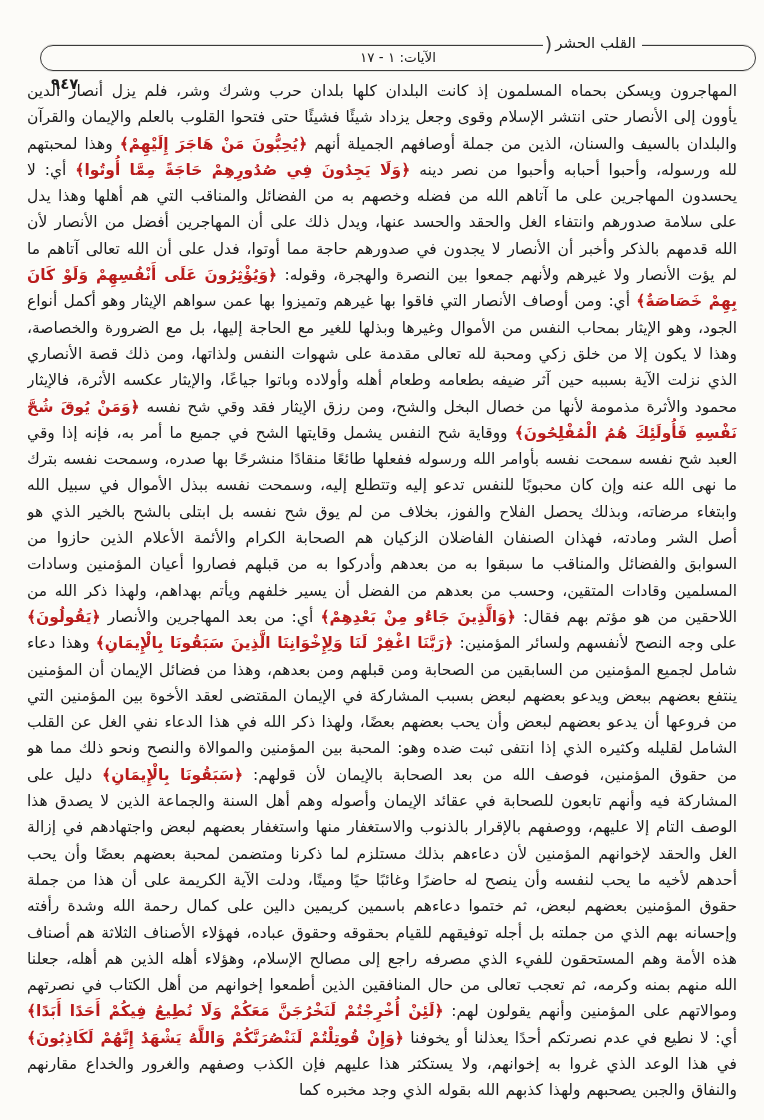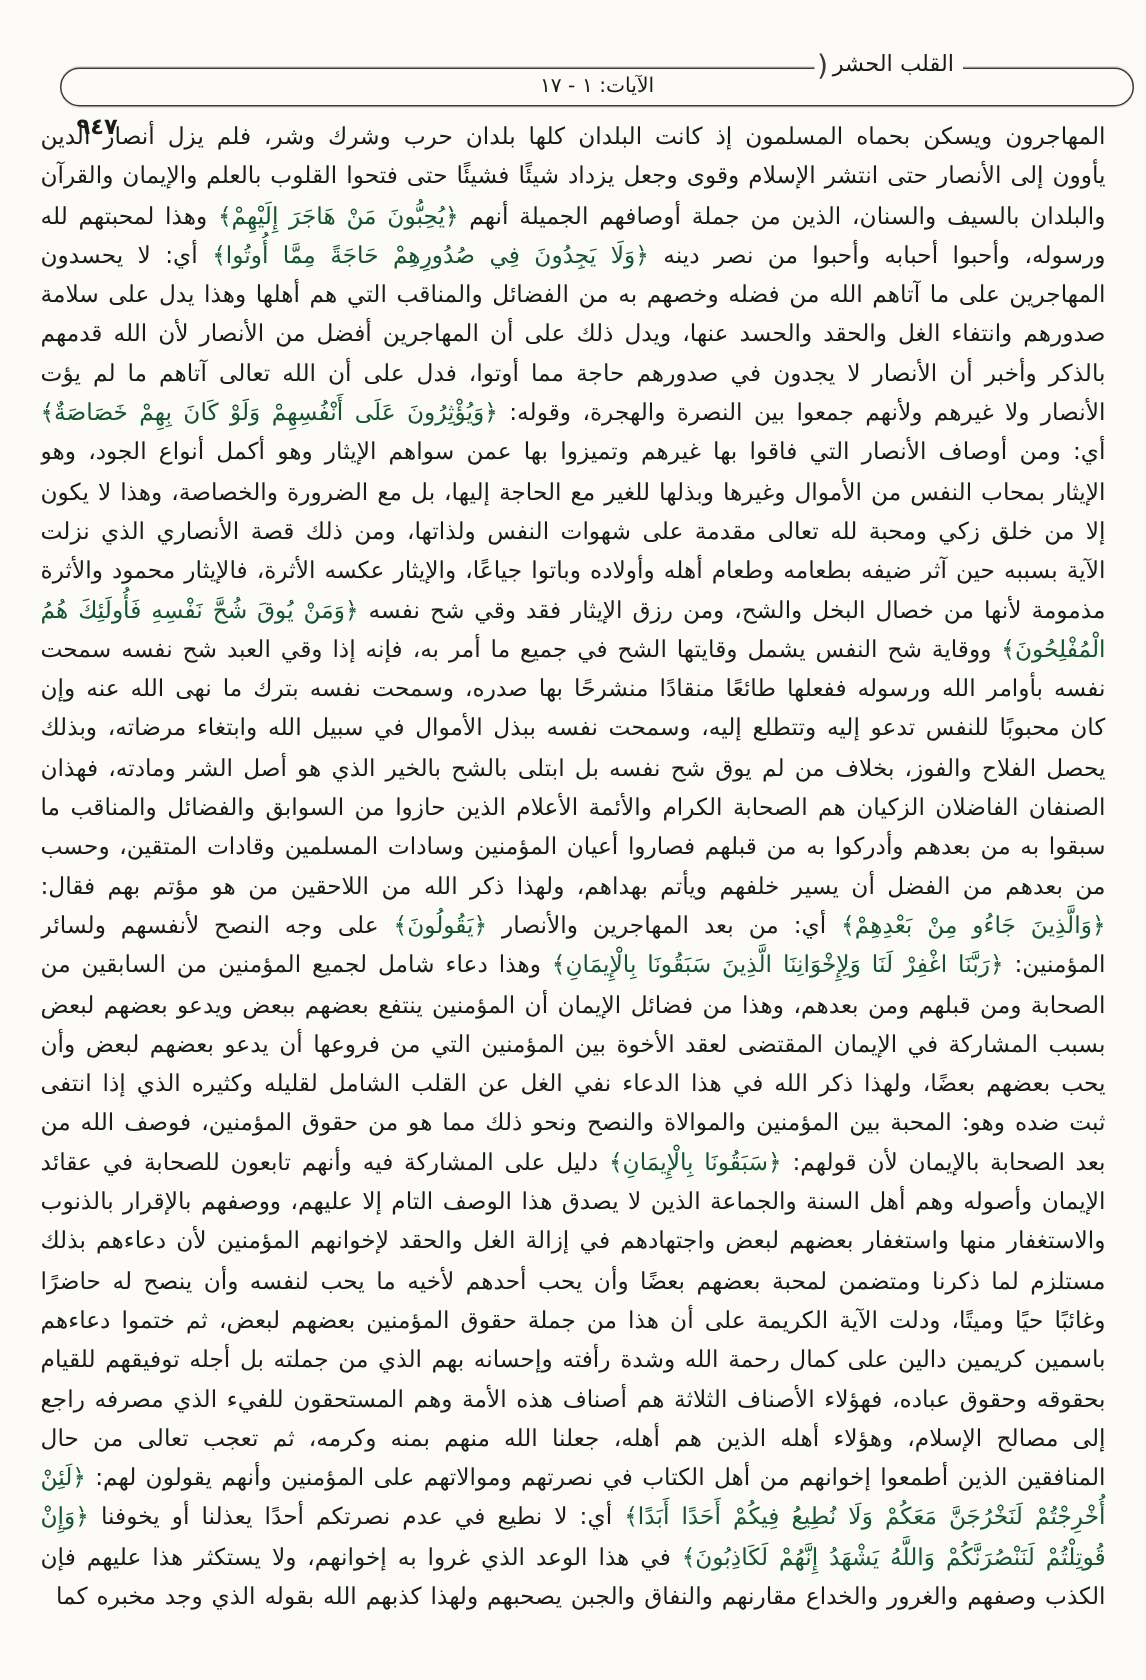--- a/index.html
+++ b/index.html
@@ -58,22 +58,22 @@
     position:absolute;
     top:78px;right:27px;left:27px;bottom:6px;
     direction:rtl;
     text-align:justify;
     font-size:15.5px;
     line-height:26.3px;
     word-spacing:1px;
     overflow:hidden;
   }
   .bodytext .quran{
-    font-weight:normal;
-    color:#14532d;
+    font-weight:bold;
+    color:#b91c1c;
   }
   .bodytext .plain{
     font-weight:normal;
   }
 </style>
 </head>
 <body>
 
 <div class="page">
 

